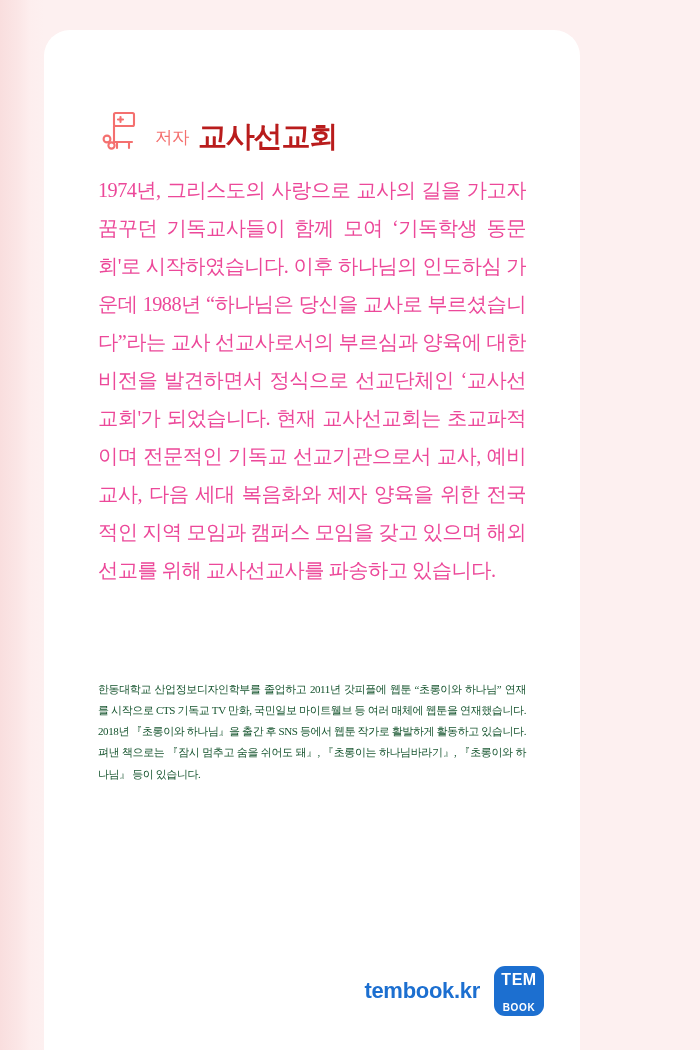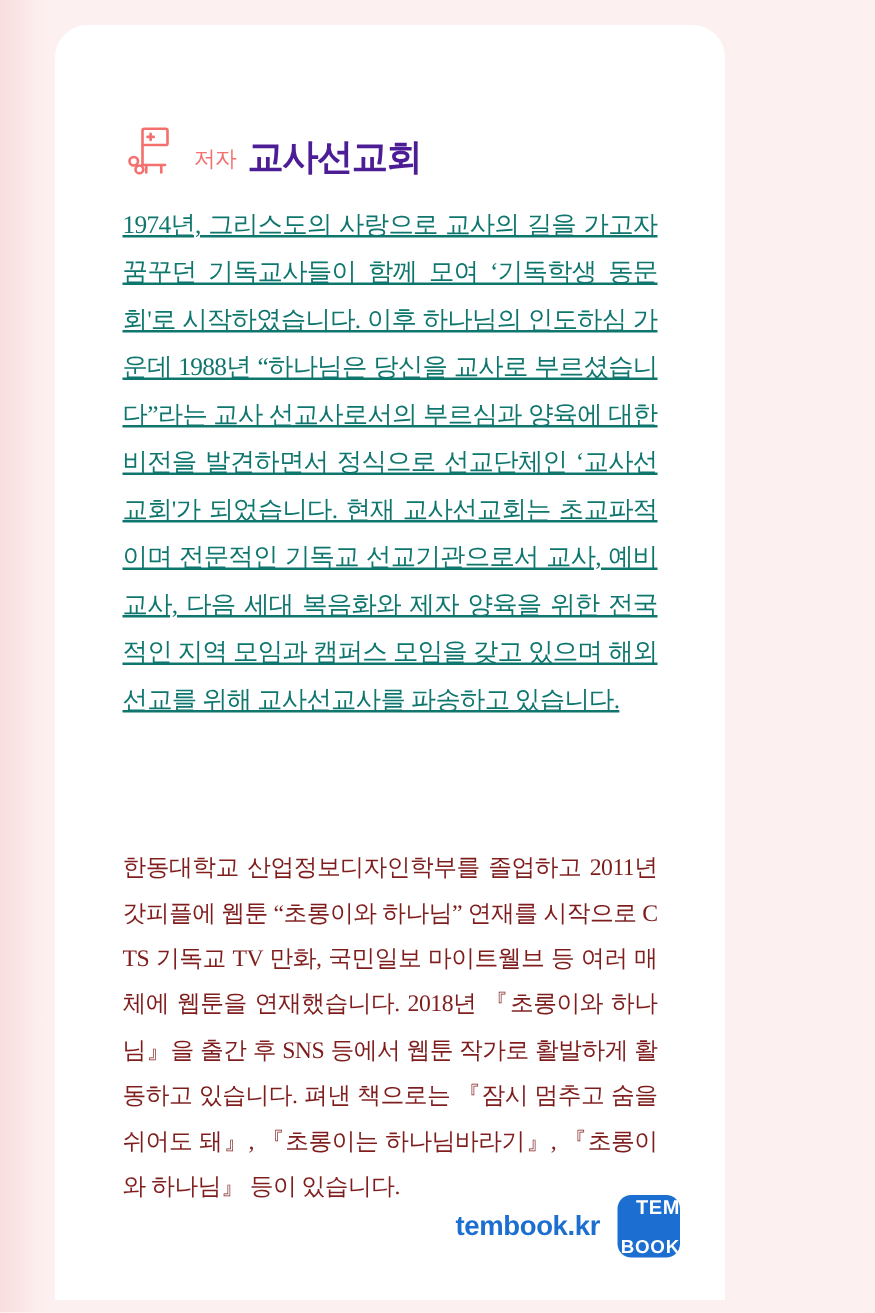--- a/index.html
+++ b/index.html
@@ -16,21 +16,21 @@
   }
   
   .page-bg {
     position: absolute;
     inset: 0;
     background: linear-gradient(to right, #f9dede 0px, #fbe6e6 18px, #fdeeee 30px, #fdf0f0 44px);
   }
   .card {
     position: absolute;
     left: 44px;
-    top: 20px;
+    top: 30px;
     width: 536px;
     height: 1020px;
     background: #ffffff;
     border-top-left-radius: 26px;
     border-top-right-radius: 26px;
     overflow: hidden;
   }
   .card-inner {
     padding: 78px 54px 0 54px;
   }
@@ -51,42 +51,41 @@
   }
   .sec-head .role {
     font-size: 17.5px;
     color: #f4706f;
     letter-spacing: -0.5px;
     padding-bottom: 3px;
     font-family: "Liberation Sans", sans-serif;
   }
   .sec-head .name {
     font-size: 29px;
-    color: #4c1d95;
+    color: #b91c1c;
     font-weight: bold;
     letter-spacing: -1.2px;
     line-height: 1;
     padding-bottom: 1px;
     font-family: "Liberation Sans", sans-serif;
   }
 
   
   .body-1 {
     font-size: 20.3px;
     line-height: 1.87;
-    color: #0f766e;
+    color: #ec4899;
     text-align: justify;
     letter-spacing: -0.55px;
     word-break: break-all;
-    text-decoration: underline;
   }
   .body-2 {
-    font-size: 19px;
+    font-size: 11px;
     line-height: 1.92;
-    color: #7f1d1d;
+    color: #14532d;
     text-align: justify;
     letter-spacing: -0.4px;
     word-break: break-all;
   }
   .gap-sections { height: 58px; }
 
   
   .footer {
     position: absolute;
     right: 36px;
@@ -103,29 +102,29 @@
     letter-spacing: -0.3px;
   }
   .logo {
     width: 50px;
     height: 50px;
     border-radius: 11px;
     background: #1c6fd0;
     color: #fff;
     display: flex;
     flex-direction: column;
-    align-items: flex-end;
+    align-items: center;
     justify-content: center;
     font-family: "Liberation Sans", sans-serif;
     line-height: 1;
     padding-top: 2px;
     gap: 12px;
   }
   .logo .l1 { font-size: 16px; font-weight: bold; letter-spacing: 0.5px; }
-  .logo .l2 { font-size: 15px; font-weight: bold; letter-spacing: 0.6px; margin-top: 3px; }
+  .logo .l2 { font-size: 10px; font-weight: bold; letter-spacing: 0.6px; margin-top: 3px; }
 </style>
 </head>
 <body>
 
 <div class="page-bg"></div>
 
 <div class="card">
   <div class="card-inner">
 
     <div class="sec-head">

